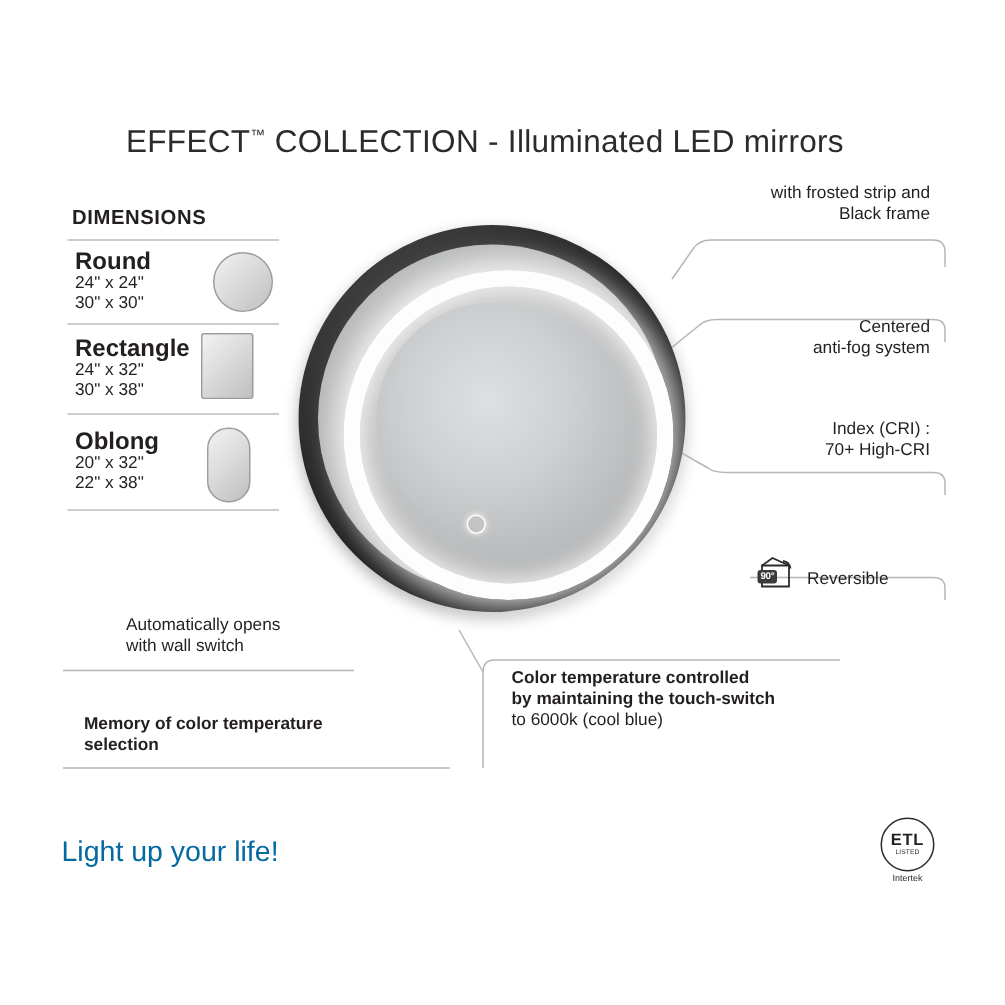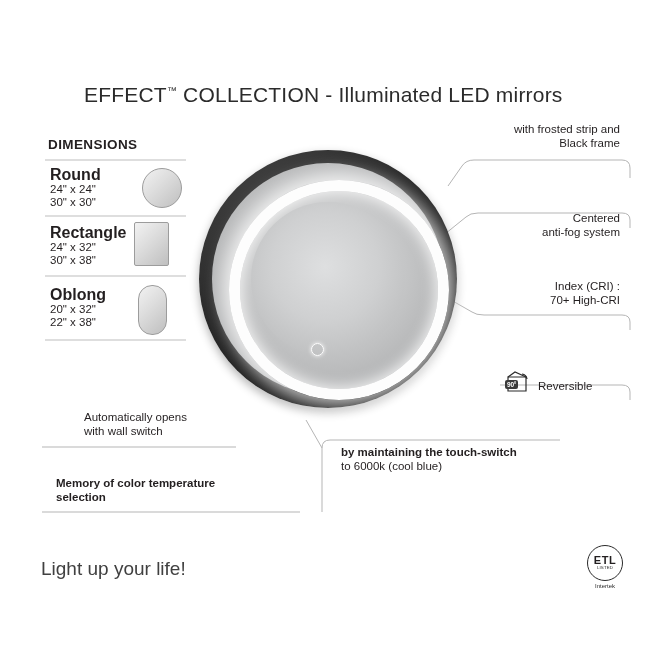--- a/index.html
+++ b/index.html
@@ -164,21 +164,21 @@
     padding: 1px 2px;
     letter-spacing: -0.2px;
   }
 
   
   .footer-tagline {
     position: absolute;
     left: 41px;
     top: 558px;
     font-size: 19px;
-    color: #404040;
+    color: #0369a1;
   }
   .etl {
     position: absolute;
     left: 583px;
     top: 545px;
     width: 44px;
     height: 44px;
     text-align: center;
   }
   .etl-circle {
@@ -307,20 +307,21 @@
     <div>Automatically opens</div>
     <div>with wall switch</div>
   </div>
 
   <div class="callout" style="left:56px; top:476px; width:260px; font-weight:bold;">
     <div>Memory of color temperature</div>
     <div>selection</div>
   </div>
 
   <div class="callout" style="left:341px; top:445px; width:260px;">
+    <div class="b">Color temperature controlled</div>
     <div class="b">by maintaining the touch-switch</div>
     <div>to 6000k (cool blue)</div>
   </div>
 
   <div class="footer-tagline">Light up your life!</div>
 
   <div class="etl">
     <div class="etl-circle"></div>
     <div class="etl-text">ETL</div>
     <div class="etl-sub">LISTED</div>

